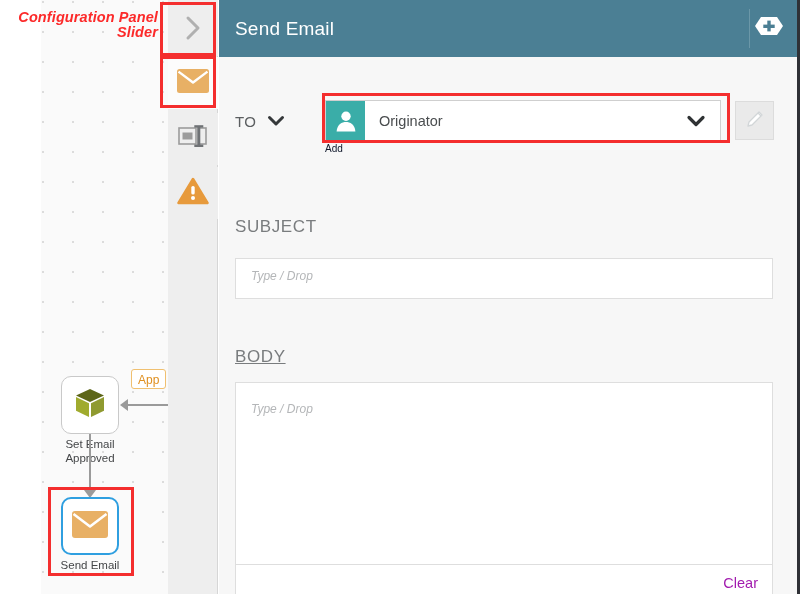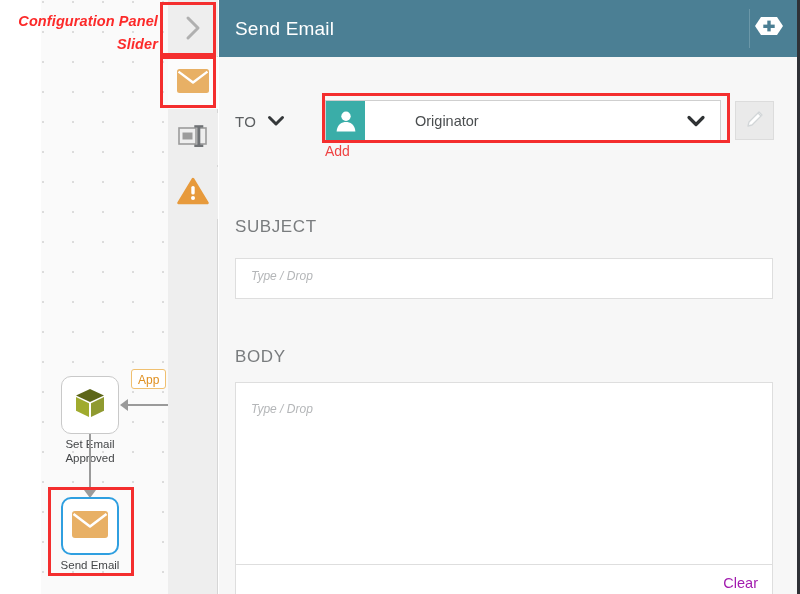--- a/index.html
+++ b/index.html
@@ -48,21 +48,21 @@
   
   #annot-slider {
     position: absolute;
     left: 4px; top: 10px;
     width: 154px;
     text-align: right;
     color: #fc2a2a;
     font-weight: bold;
     font-style: italic;
     font-size: 14.5px;
-    line-height: 23px;
+    line-height: 15px;
     letter-spacing: 0.1px;
     z-index: 30;
     white-space: pre-line;
   }
 
   
   .node {
     position: absolute;
     width: 58px; height: 58px;
     background: #ffffff;
@@ -247,21 +247,20 @@
     cursor: pointer;
   }
   #to-select-wrap {
     position: absolute;
     left: 106px; top: 0px;
     width: 396px; height: 41px;
     background: #ffffff;
     border: 1px solid #cfcfcf;
     display: flex; align-items: center;
     cursor: pointer;
-    gap: 36px;
   }
   #to-avatar {
     width: 39px; height: 39px;
     background: #3aada8;
     display: flex; align-items: center; justify-content: center;
     flex: 0 0 auto;
   }
   #to-value {
     flex: 1 1 auto;
     padding-left: 14px;
@@ -270,22 +269,22 @@
   }
   #to-dropdown-caret {
     flex: 0 0 auto;
     padding-right: 14px;
     display: flex; align-items: center;
     cursor: pointer;
   }
   #to-add-link {
     position: absolute;
     left: 106px; top: 43px;
-    color: #ef4444;
-    font-size: 14px;
+    color: #0f172a;
+    font-size: 10px;
     cursor: pointer;
   }
   #to-edit-btn {
     position: absolute;
     left: 516px; top: 1px;
     width: 39px; height: 39px;
     background: #eaeaea;
     border: 1px solid #dcdcdc;
     display: flex; align-items: center; justify-content: center;
     cursor: pointer;
@@ -314,21 +313,21 @@
     position: absolute;
     font-style: italic;
     font-size: 12px;
     color: #b4b6b8;
   }
 
   #subject-label { left: 16px; top: 160px; text-align: center; }
   #subject-box   { left: 16px; top: 201px; width: 538px; height: 41px; }
   #subject-ph    { left: 32px; top: 212px; }
 
-  #body-label { left: 16px; top: 290px; }
+  #body-label { left: 16px; top: 290px; text-decoration: underline; }
   #body-box   { left: 16px; top: 325px; width: 538px; height: 183px; }
   #body-ph    { left: 32px; top: 345px; }
 
   #clear-row {
     position: absolute;
     left: 16px; top: 508px;
     width: 538px; height: 40px;
     background: #ffffff;
     border: 1px solid #dedede;
     border-top: none;

